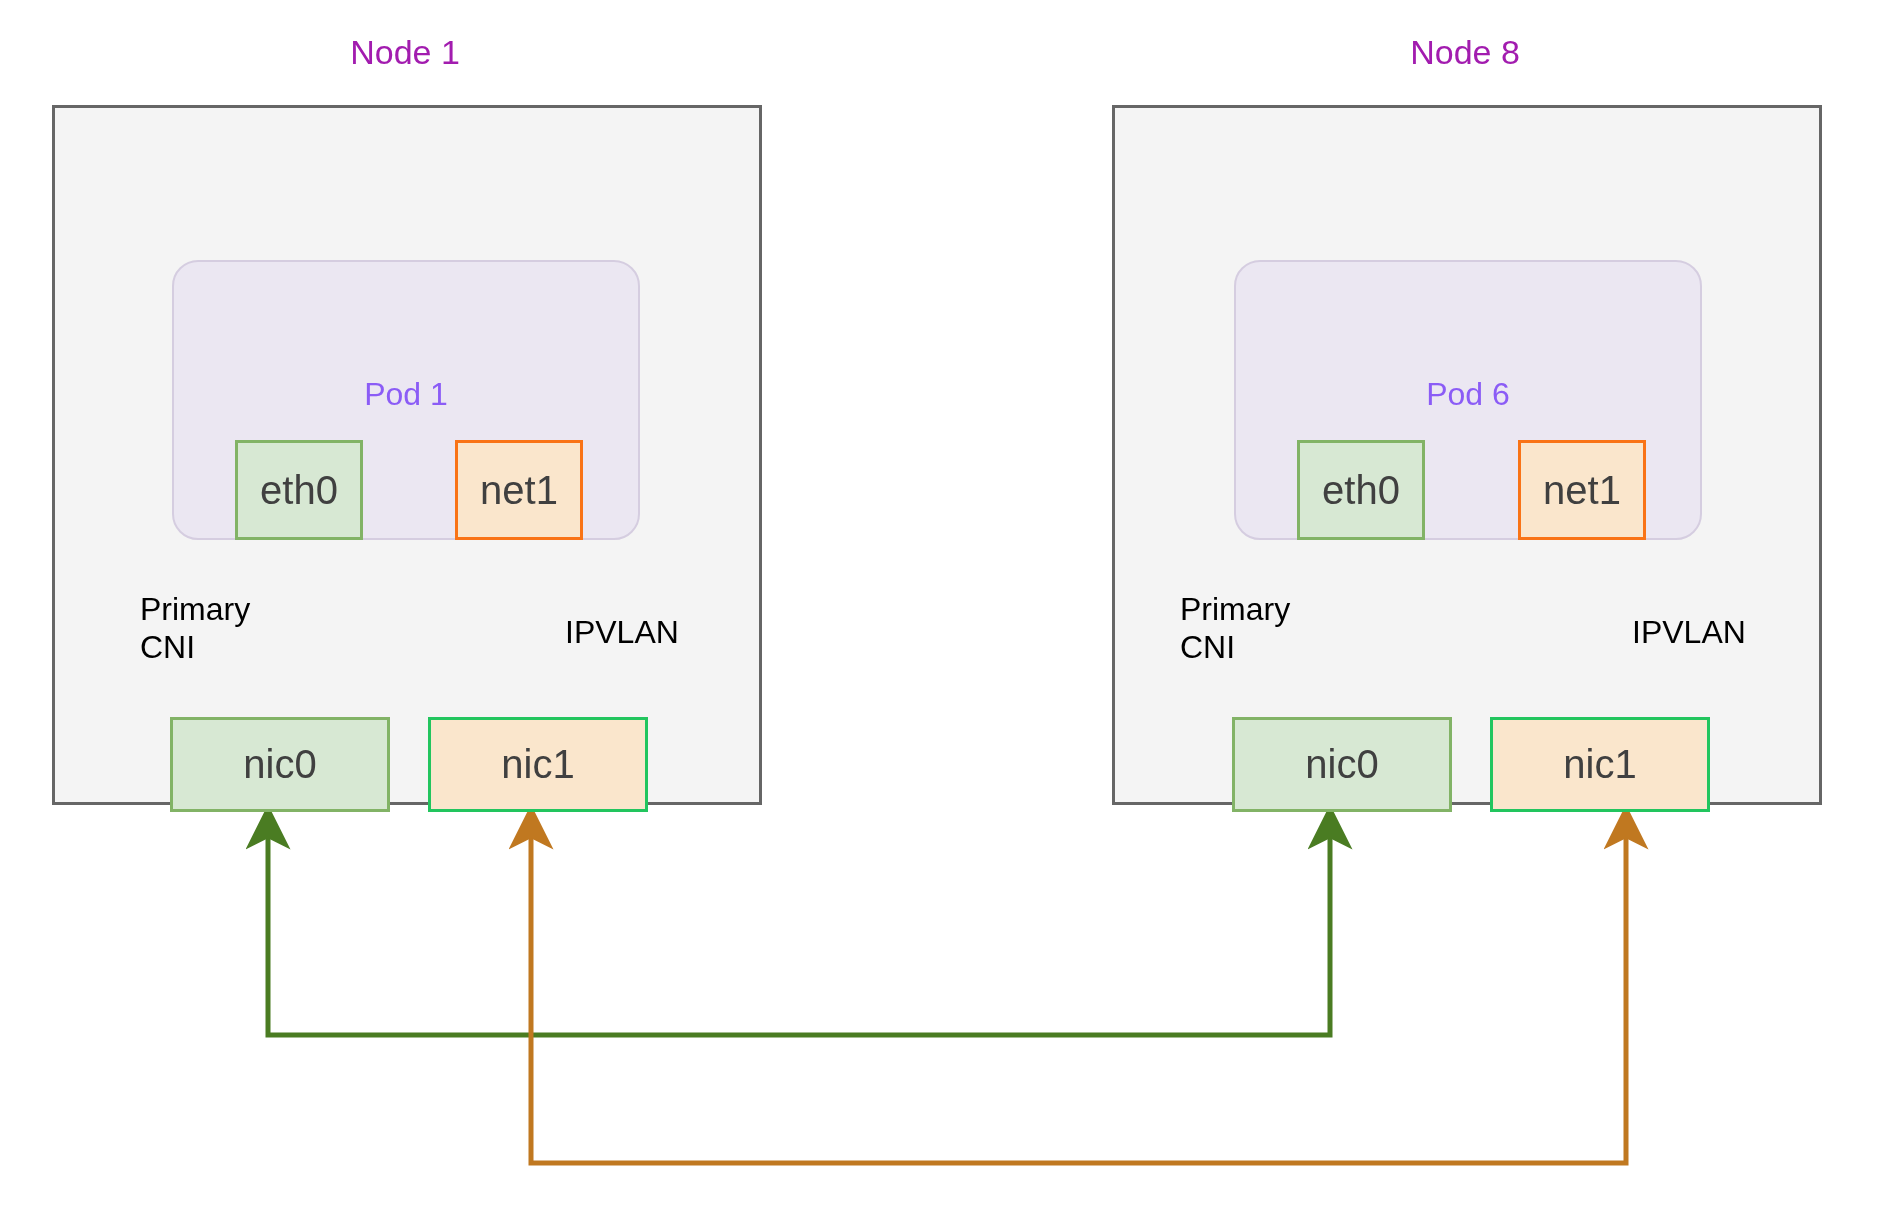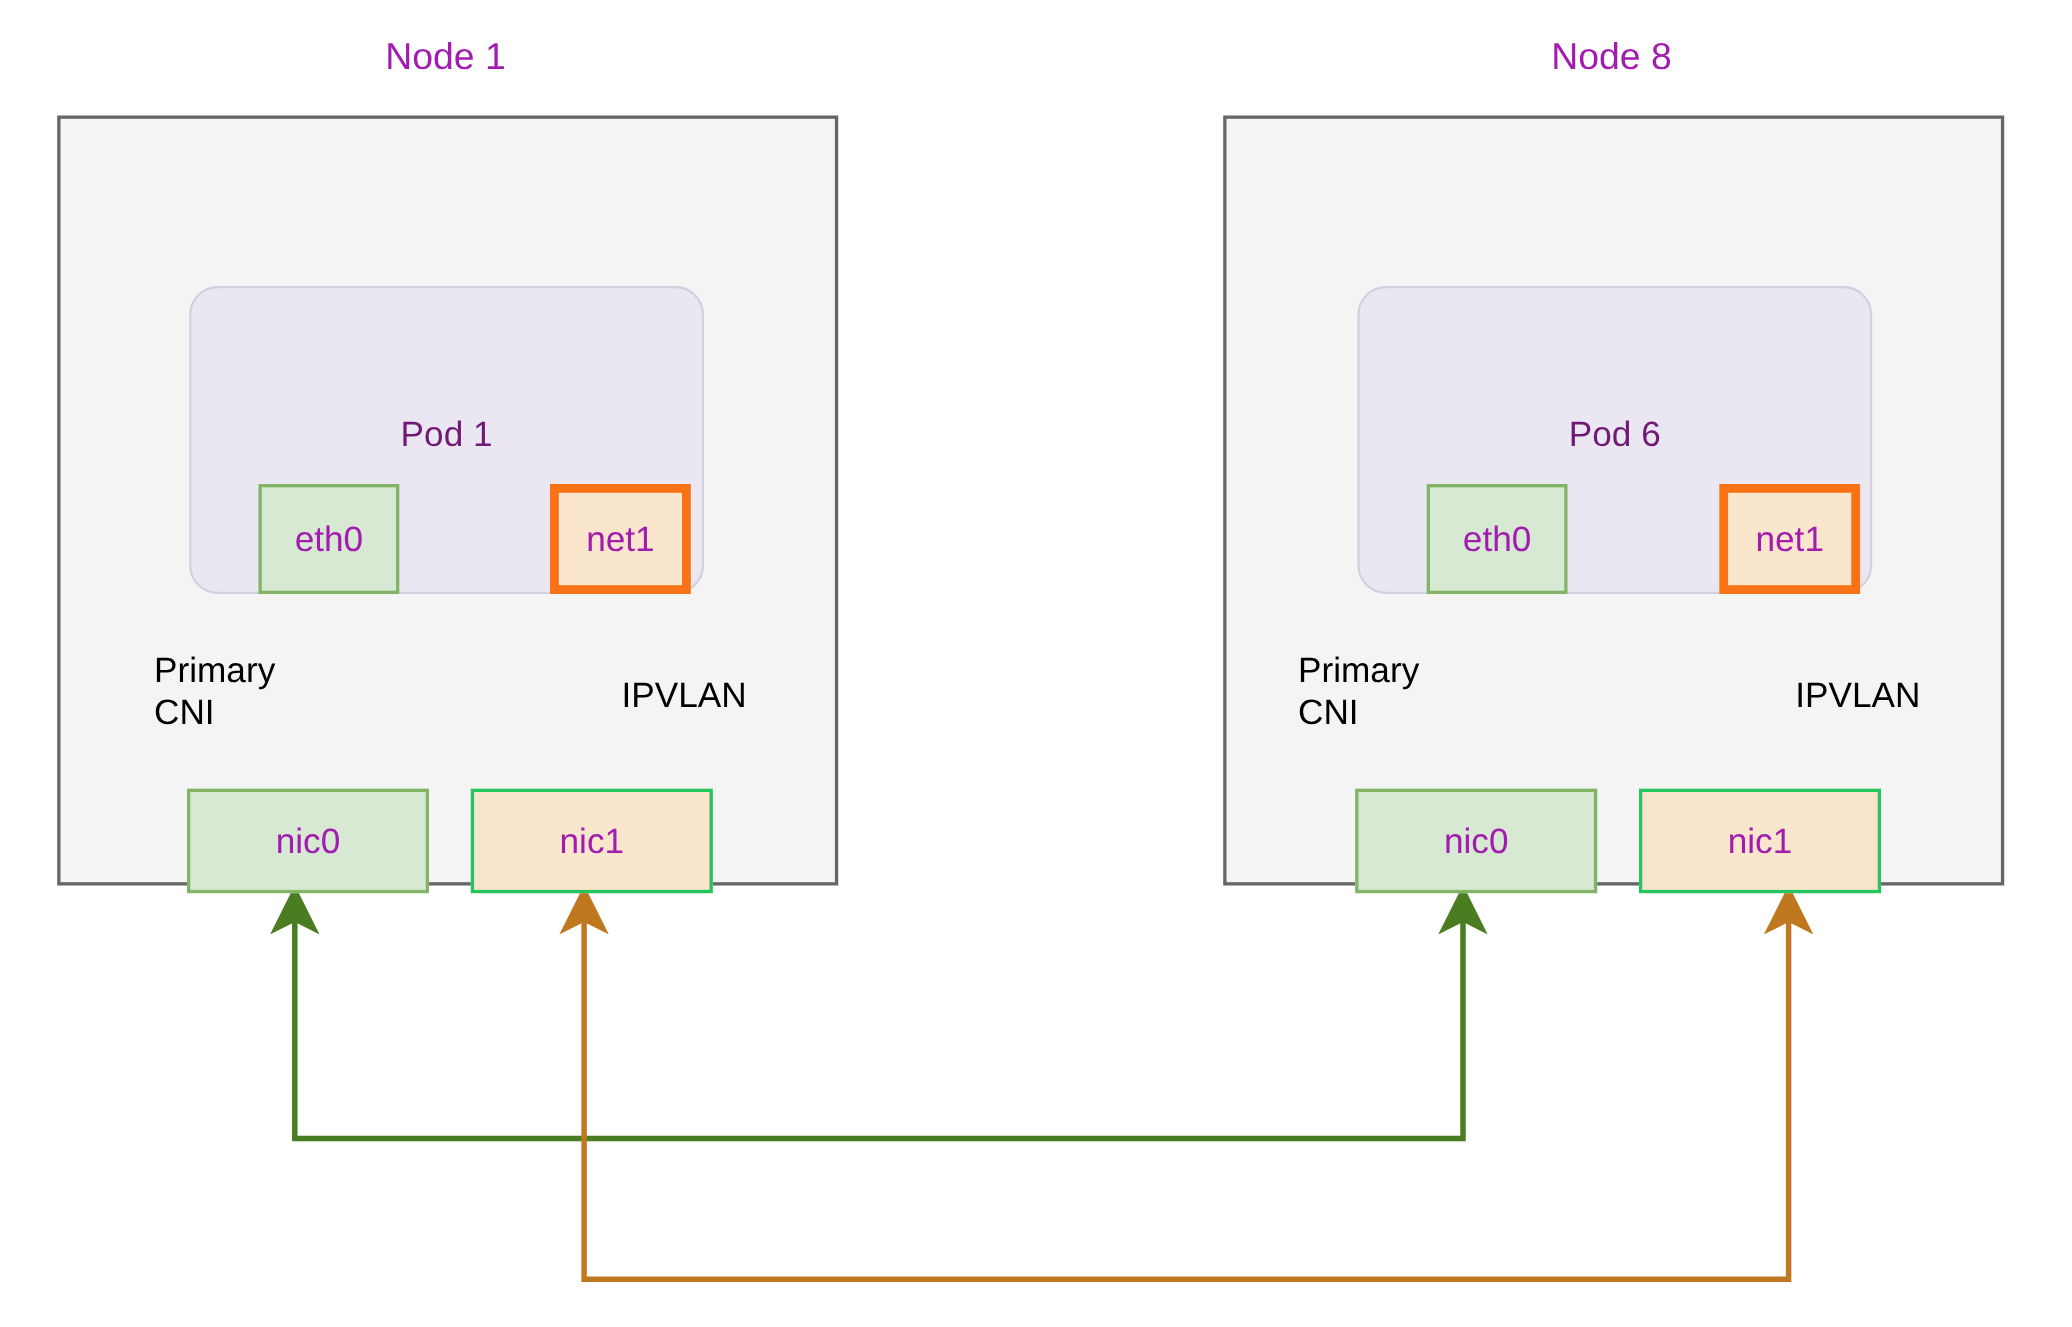--- a/index.html
+++ b/index.html
@@ -48,45 +48,44 @@
   .pod-box {
     position: absolute;
     background: #ebe7f2;
     border: 2px solid #d5cde0;
     border-radius: 26px;
     box-sizing: border-box;
   }
   .pod-title {
     position: absolute;
     text-align: center;
-    color: #701a75;
+    color: #8b5cf6;
     font-size: 32px;
     line-height: 38px;
     white-space: nowrap;
   }
 
   
   .iface {
     position: absolute;
     box-sizing: border-box;
     display: flex;
     align-items: center;
     justify-content: center;
-    font-size: 32px;
-    color: #a21caf;
+    font-size: 40px;
+    color: #404040;
     white-space: nowrap;
   }
   .iface.green {
     background: #d7e8d3;
     border: 3px solid #82b366;
   }
   .iface.orange {
     background: #fae6cc;
-    border: 8px solid #f97316;
-    margin-left: 45px;
+    border: 3px solid #f97316;
   }
   .iface.orange-strong {
     background: #fae6cc;
     border: 3px solid #22c55e;
   }
 
   
   .edge-label {
     position: absolute;
     color: #000000;

